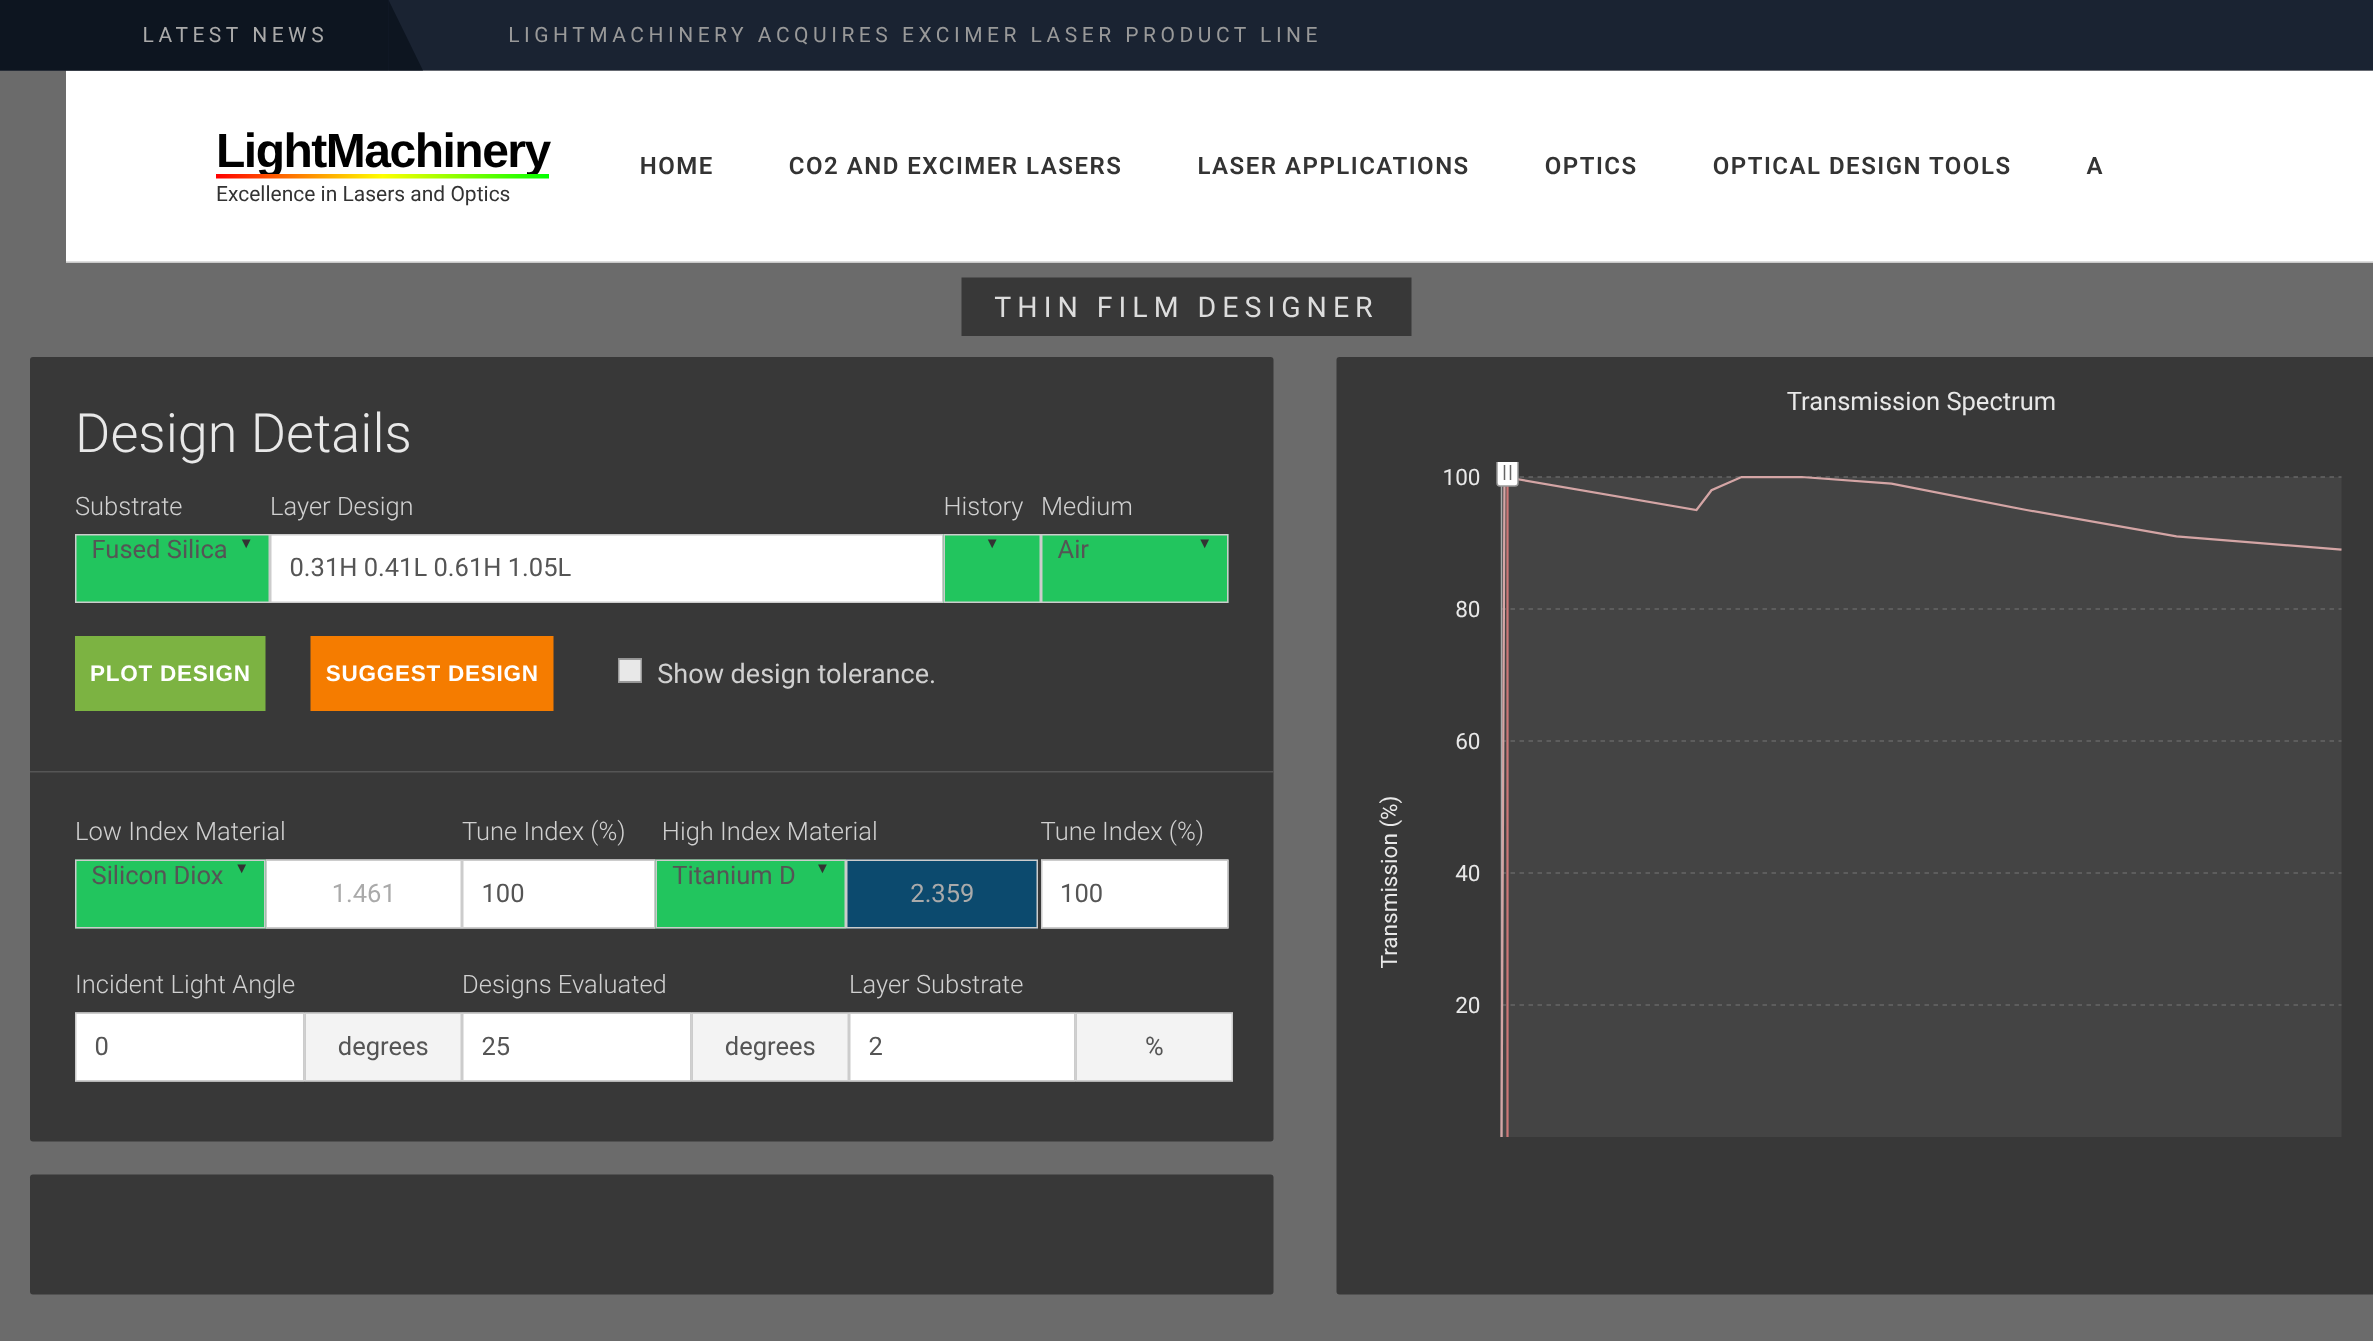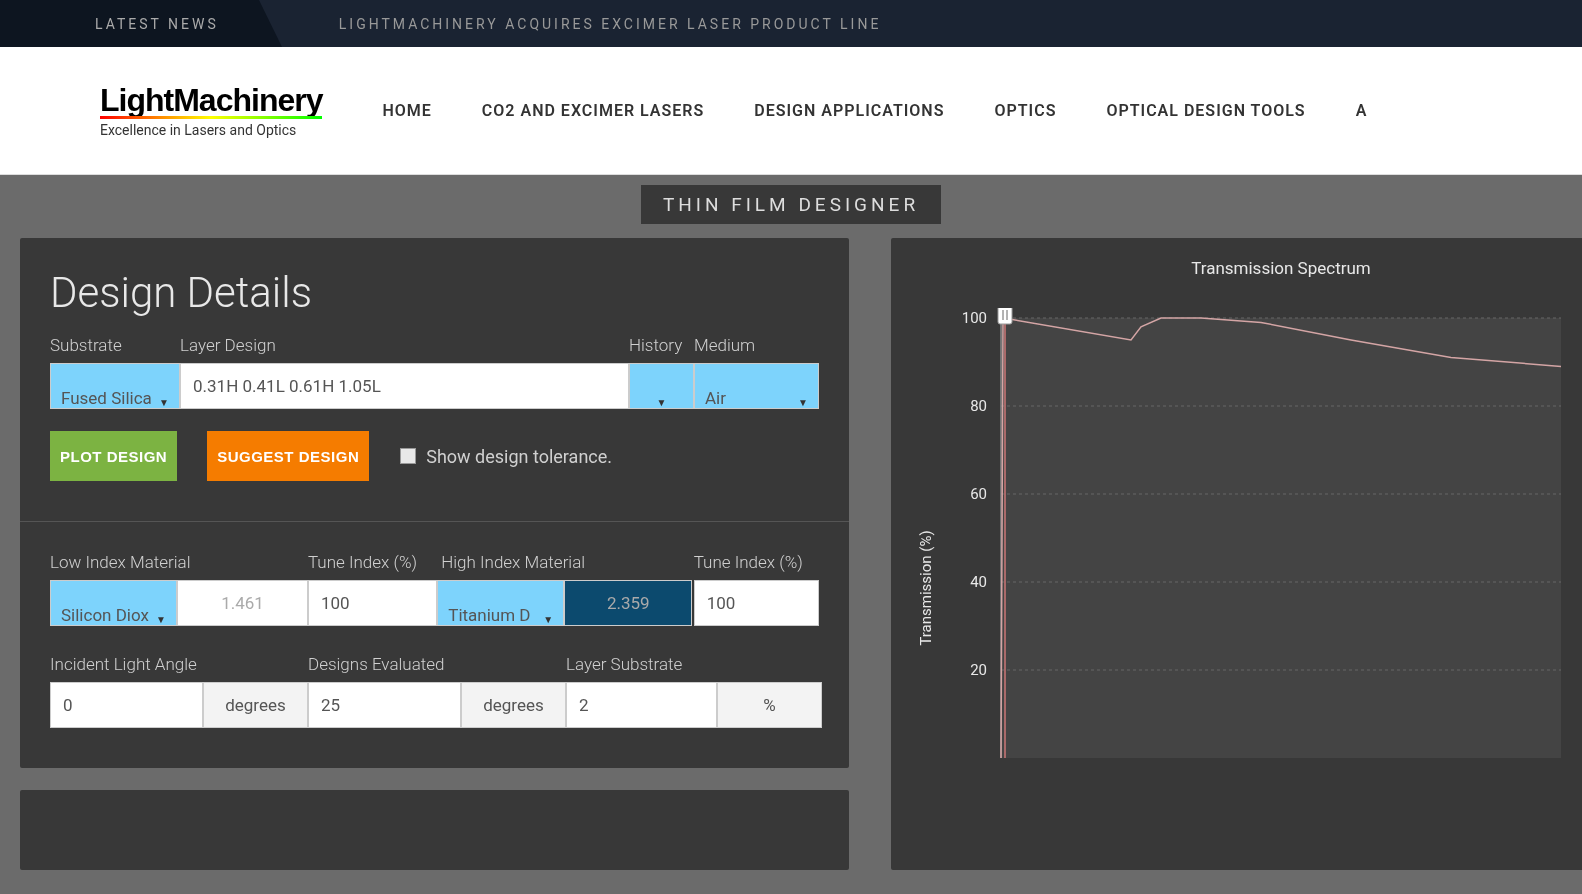--- a/index.html
+++ b/index.html
@@ -43,20 +43,21 @@
   padding-left: 80px;
   color: #999;
 }
 .header {
   background: #fff;
   height: 128px;
   display: flex;
   align-items: center;
   padding: 0 0 0 100px;
   border-bottom: 1px solid #ddd;
+  margin-left: 44px;
 }
 .logo {
   display: flex;
   flex-direction: column;
   margin-right: 60px;
 }
 .logo-main {
   font-size: 32px;
   font-weight: 900;
   font-family: Arial, sans-serif;
@@ -110,21 +111,21 @@
   width: 829px;
   padding: 30px 30px 40px 30px;
   border-radius: 2px;
 }
 .panel.second {
   margin-top: 22px;
   padding: 40px 30px;
   height: 50px;
 }
 .panel-title {
-  font-size: 42px;
+  font-size: 36px;
   font-weight: 300;
   color: #e8e8e8;
   margin-bottom: 18px;
 }
 .form-row {
   display: flex;
   gap: 0;
 }
 .form-group {
   display: flex;
@@ -140,28 +141,28 @@
   background: #fff;
   border: 1px solid #ccc;
   height: 46px;
   padding: 0 12px;
   font-size: 17px;
   color: #555;
   display: flex;
   align-items: center;
 }
 .select-box {
-  background: #7dd3fc;
+  background: #22c55e;
   border: 1px solid #ccc;
   height: 46px;
   padding: 0 10px;
   font-size: 17px;
   color: #555;
   display: flex;
-  align-items: flex-end;
+  align-items: flex-start;
   justify-content: space-between;
   position: relative;
 }
 .caret {
   font-size: 10px;
   color: #333;
 }
 .btn-row {
   display: flex;
   gap: 30px;
@@ -175,23 +176,22 @@
   color: #fff;
   font-size: 15px;
   font-weight: 700;
   letter-spacing: 0.5px;
   cursor: pointer;
 }
 .btn-green { background: #7cb342; }
 .btn-orange { background: #f57c00; text-align: center; }
 .checkbox-wrap {
   display: flex;
-  align-items: center;
   gap: 10px;
-  margin-left: 1px;
+  margin-left: 13px;
 }
 .checkbox {
   width: 16px;
   height: 16px;
   background: #e8e8e8;
   border: 1px solid #999;
 }
 .checkbox-label { color: #d0d0d0; font-size: 18px; }
 .divider {
   height: 1px;
@@ -247,21 +247,21 @@
 </div>
 
 <div class="header">
   <div class="logo">
     <div class="logo-main">LightMachinery</div>
     <div class="logo-sub">Excellence in Lasers and Optics</div>
   </div>
   <div class="nav">
     <div class="nav-item">HOME</div>
     <div class="nav-item">CO2 AND EXCIMER LASERS</div>
-    <div class="nav-item">DESIGN APPLICATIONS</div>
+    <div class="nav-item">LASER APPLICATIONS</div>
     <div class="nav-item">OPTICS</div>
     <div class="nav-item">OPTICAL DESIGN TOOLS</div>
     <div class="nav-item">A</div>
   </div>
 </div>
 
 <div class="tool-title-wrap">
   <div class="tool-title">THIN FILM DESIGNER</div>
 </div>
 

